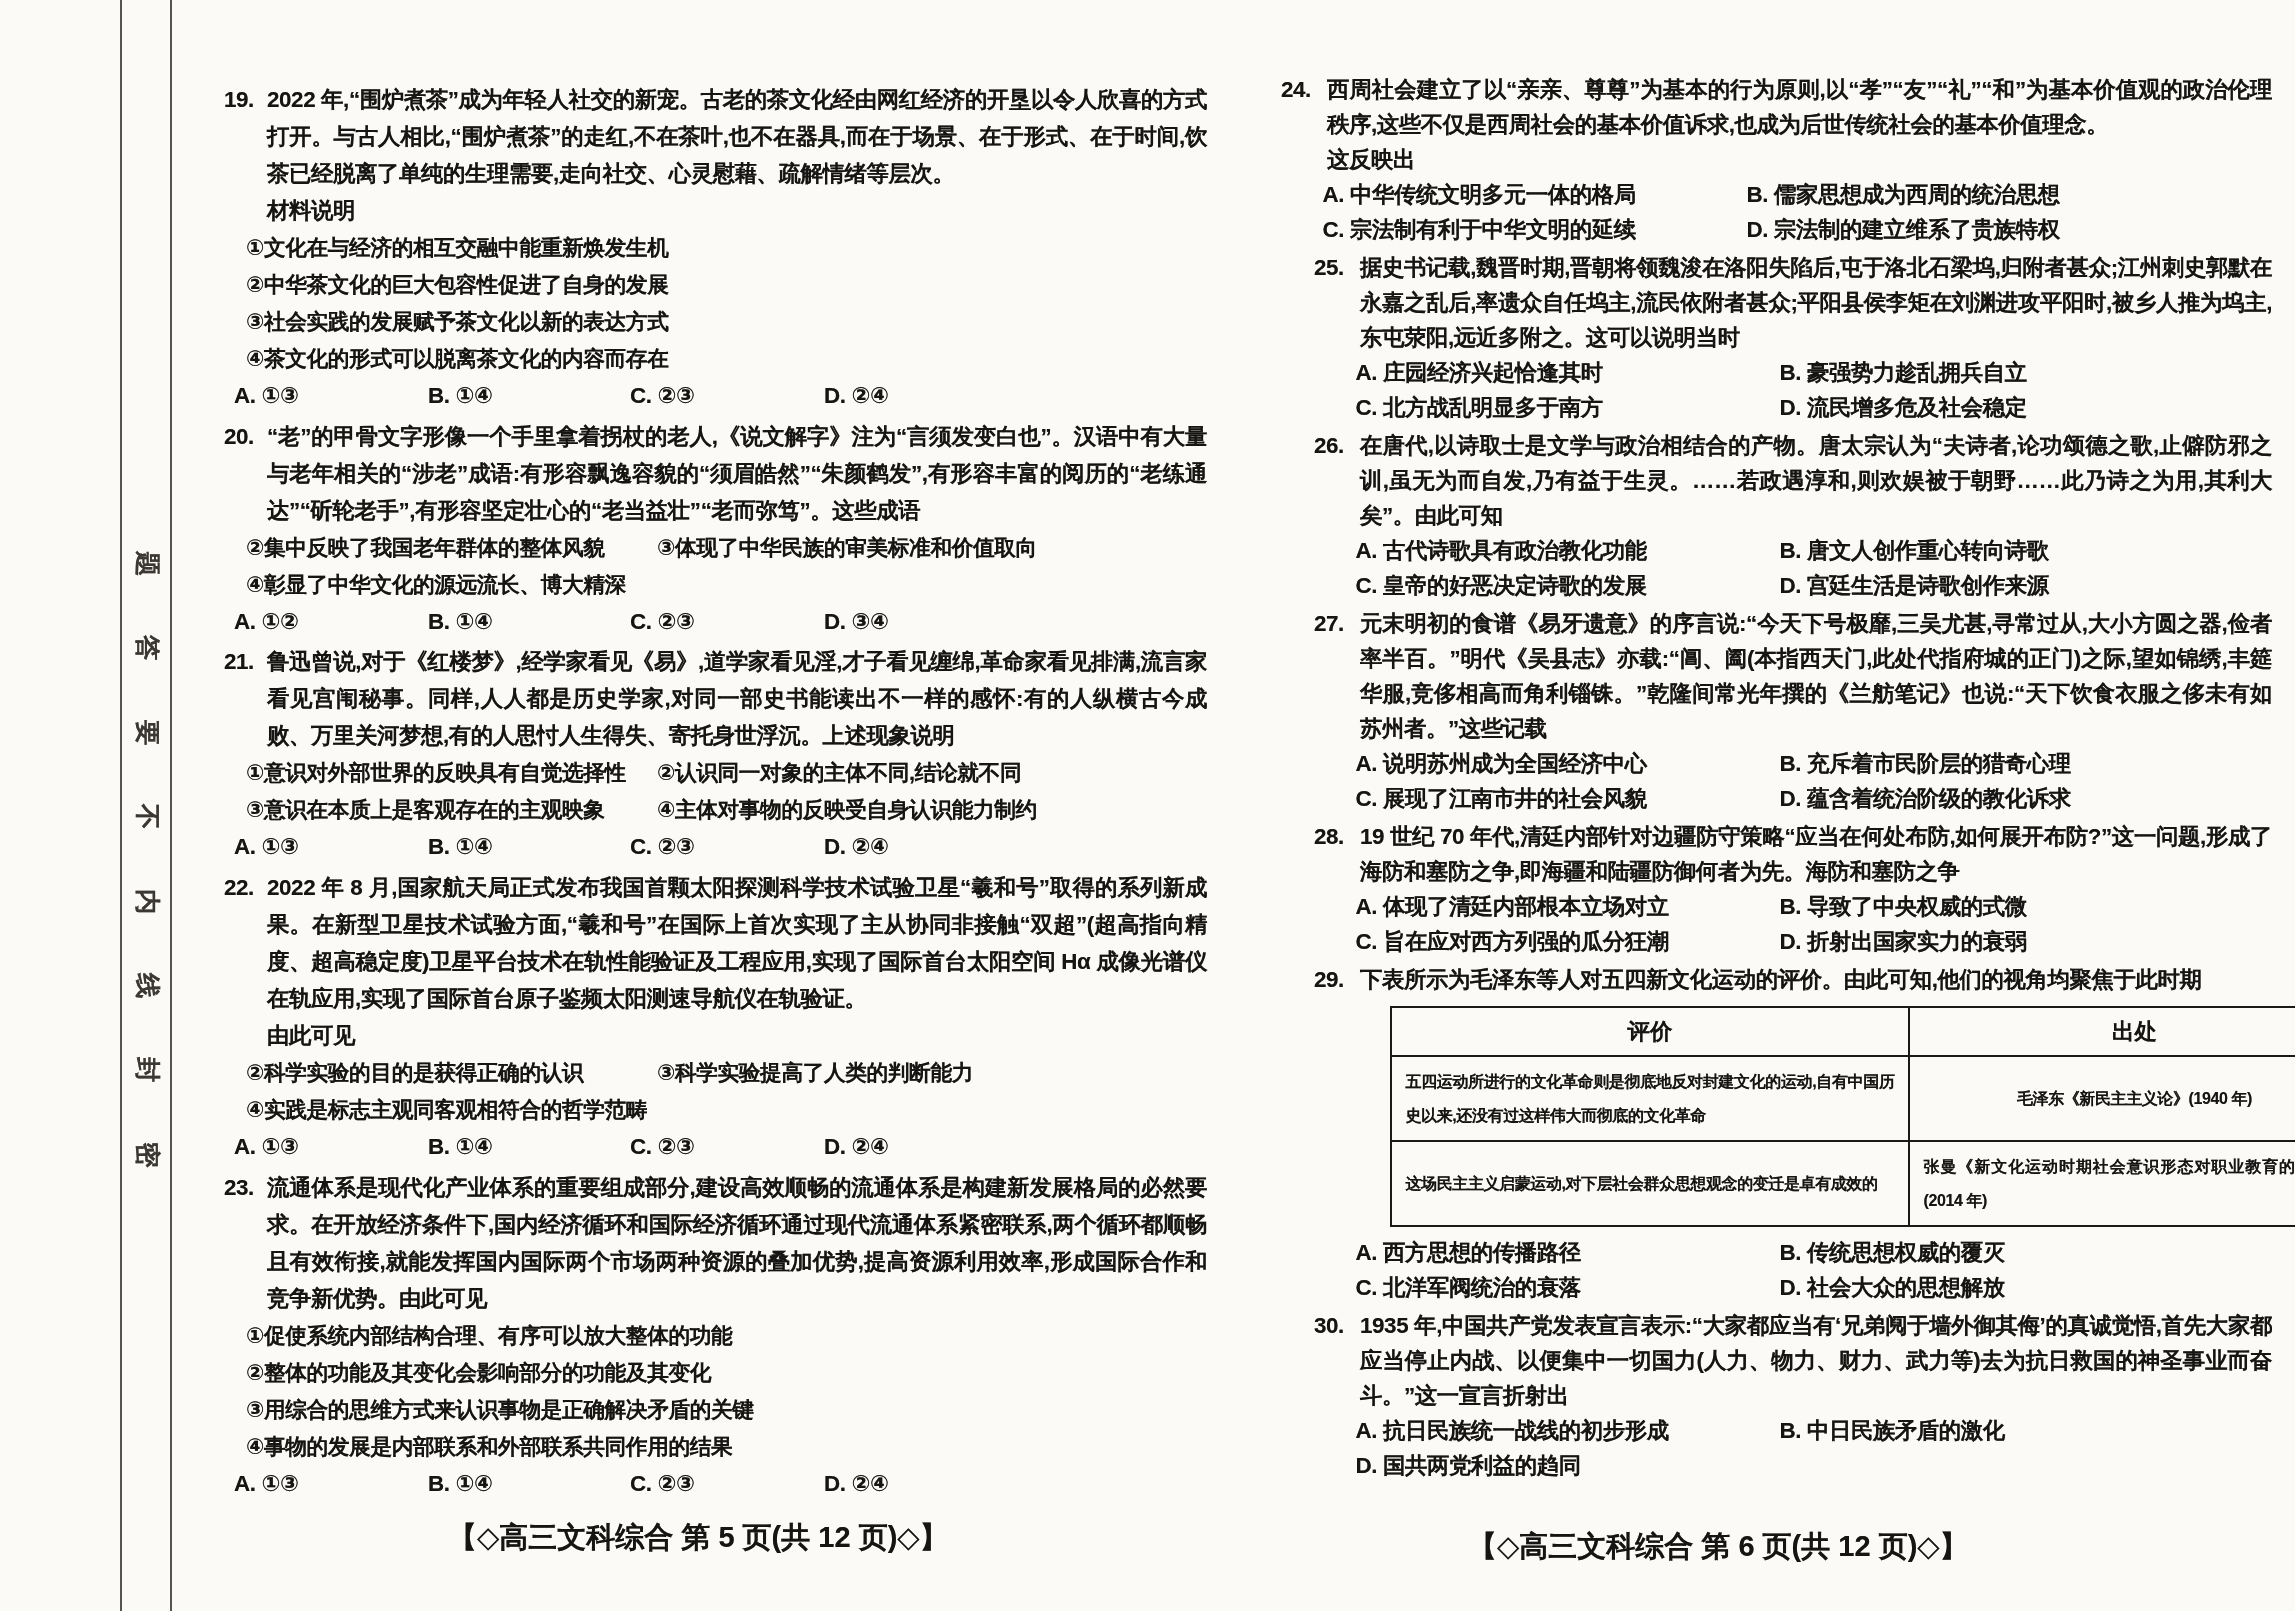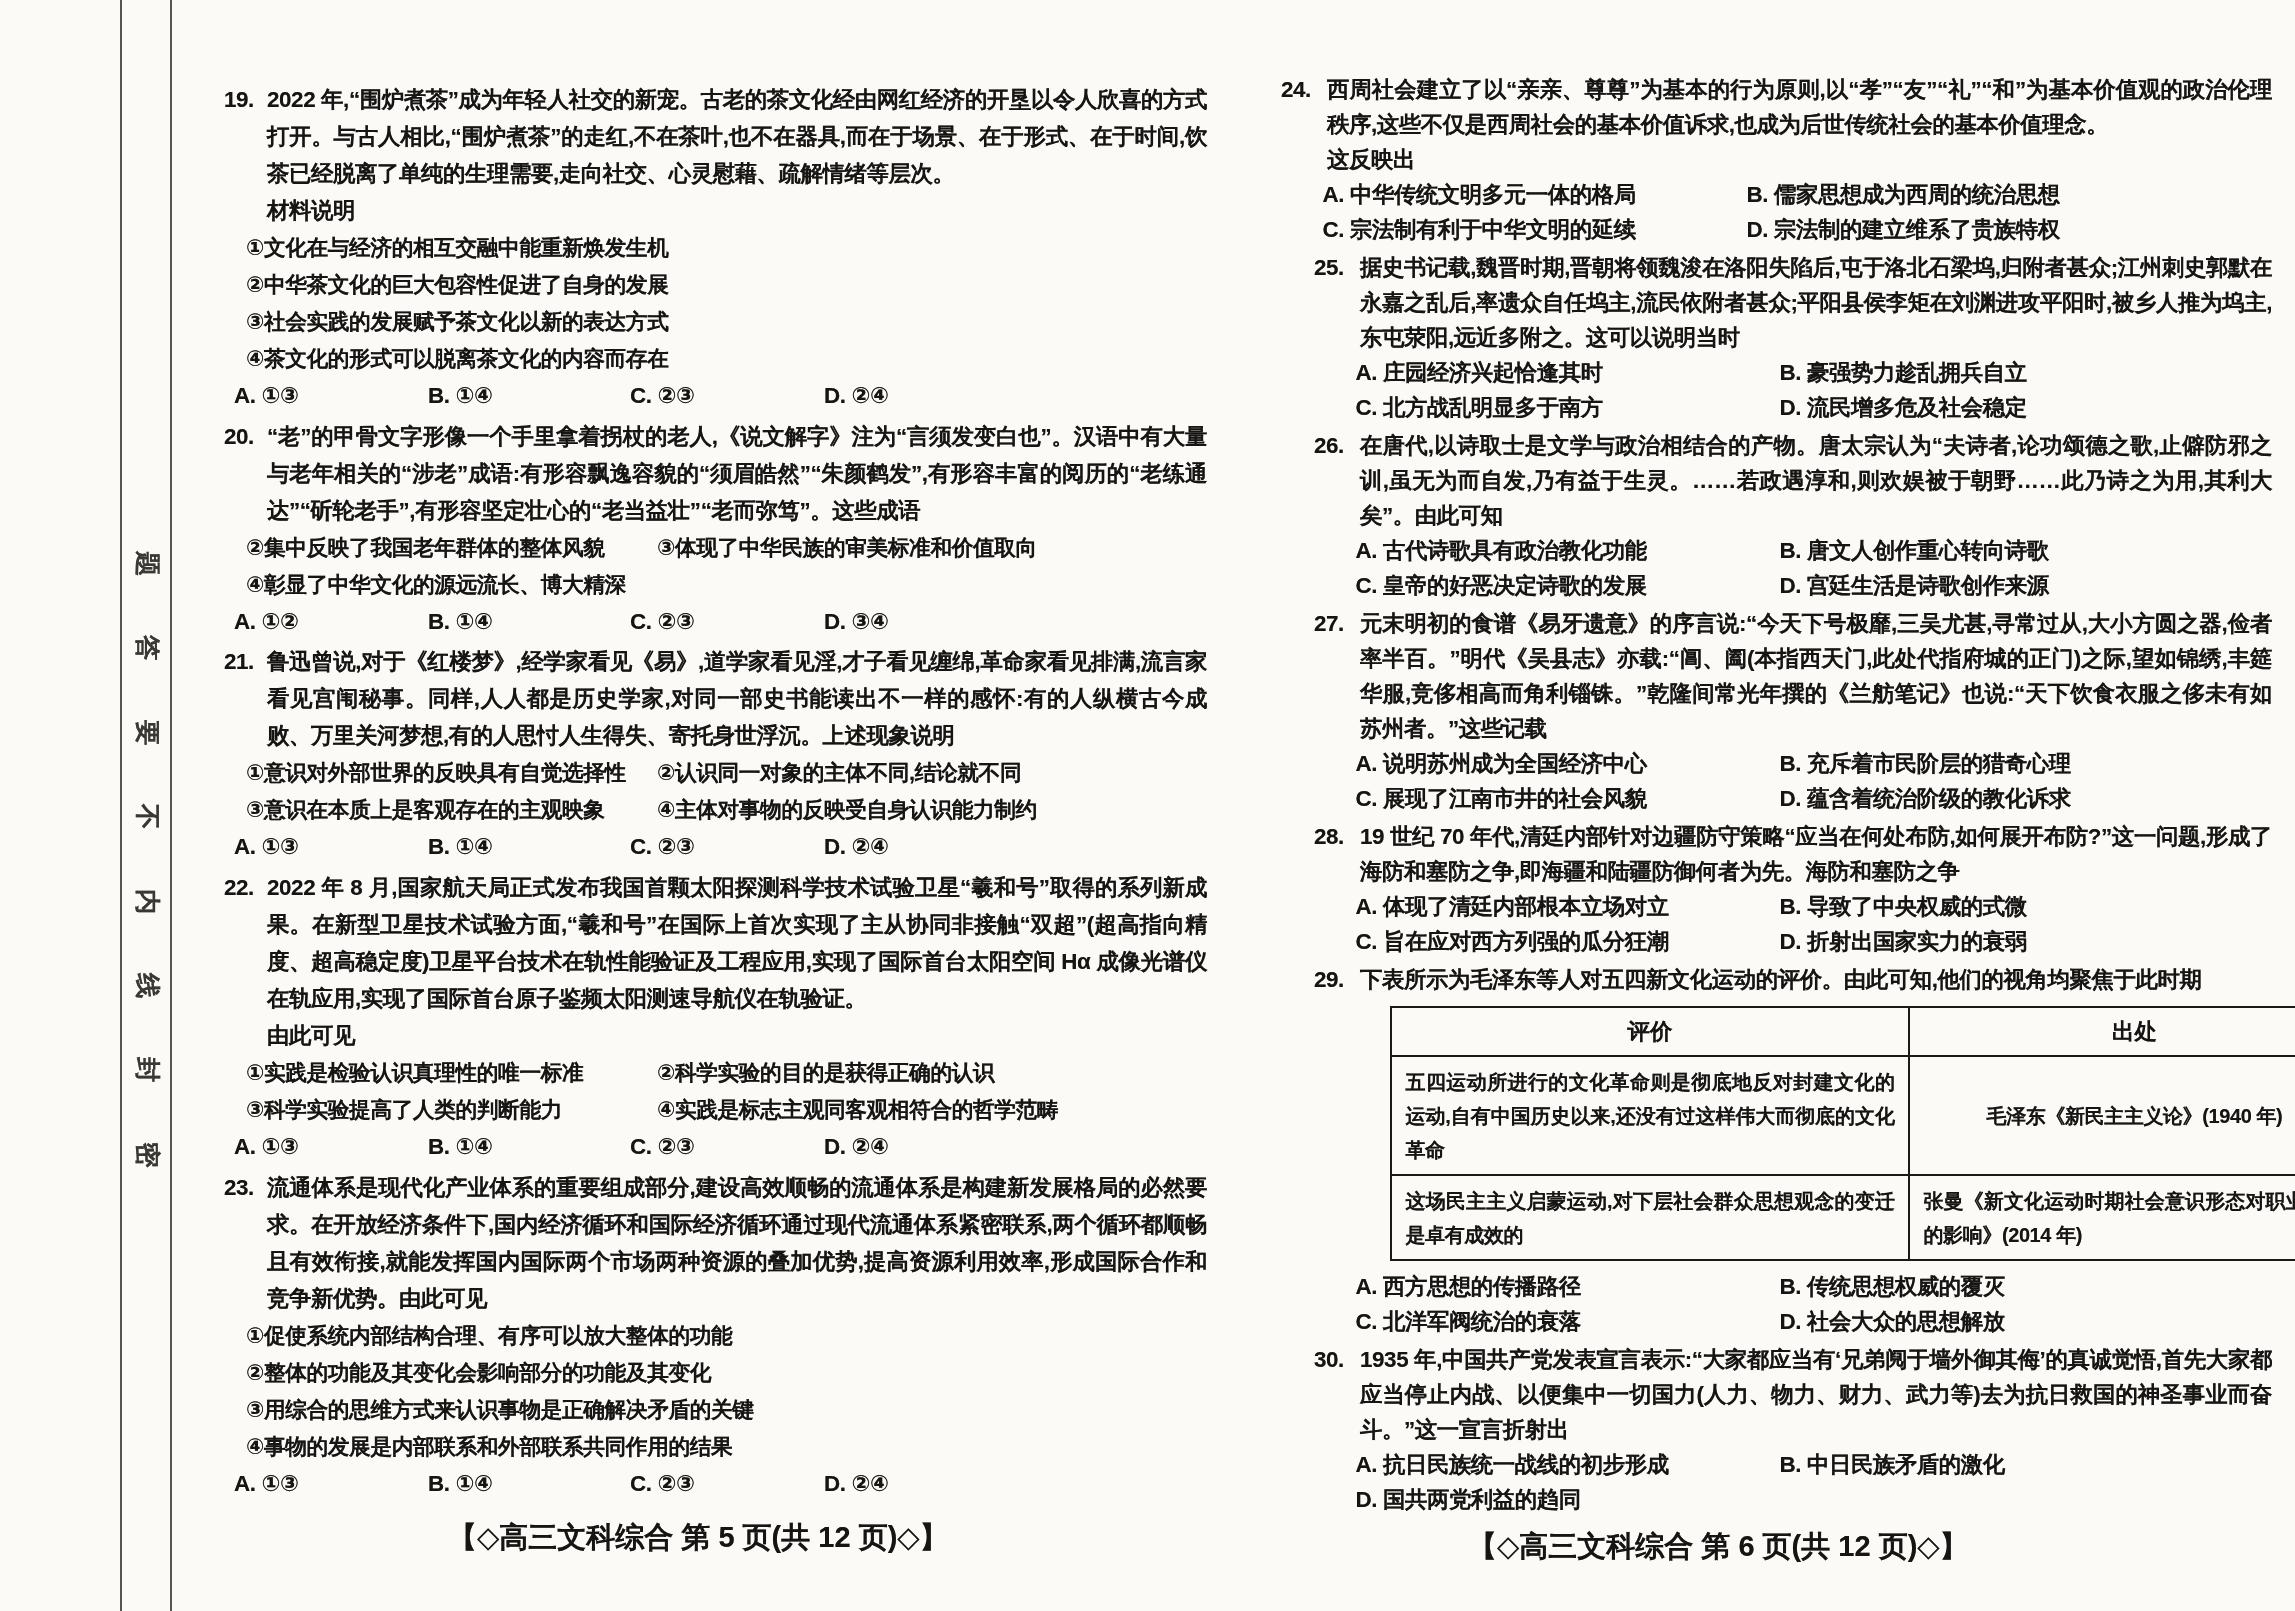--- a/index.html
+++ b/index.html
@@ -24,21 +24,21 @@
   .stem{margin:0;text-align:justify;}
   .stmts{margin-left:-21px;font-size:21.7px;}
   .stmts .stmt{display:block;}
   .stmts.two{display:grid;grid-template-columns:411px 1fr;}
   .opts{margin-left:-33px;display:grid;grid-template-columns:194px 202px 194px 1fr;}
   #col-right .opts{margin-left:-4.5px;grid-template-columns:424px 1fr;}
   .qtable{border-collapse:collapse;table-layout:fixed;width:971px;margin:9px 0 7.5px 30px;}
   .qtable th,.qtable td{border:2.2px solid #1c1a18;}
   .qtable th{height:45px;text-align:center;font-size:22.4px;font-weight:600;letter-spacing:0;}
   .qtable .c1{width:514px;}
-  .qtable td{font-size:20px;letter-spacing:-0.4px;line-height:34px;padding:7.5px 13.5px;
+  .qtable td{font-size:16px;letter-spacing:-0.4px;line-height:34px;padding:7.5px 13.5px;
              vertical-align:middle;font-weight:600;text-align:justify;}
   .qtable td.center{text-align:center;}
   .footer{position:absolute;font-size:29px;font-weight:600;}
   #footer-left{left:448px;top:1518px;}
   #footer-right{left:1468px;top:1527px;}
 </style>
 </head>
 <body>
 
 <div class="page">
@@ -108,21 +108,20 @@
         <span>C. ②③</span>
         <span>D. ②④</span>
       </div>
     </section>
 
     <section class="q">
       <span class="qnum">22.</span>
       <p class="stem">2022 年 8 月,国家航天局正式发布我国首颗太阳探测科学技术试验卫星“羲和号”取得的系列新成果。在新型卫星技术试验方面,“羲和号”在国际上首次实现了主从协同非接触“双超”(超高指向精度、超高稳定度)卫星平台技术在轨性能验证及工程应用,实现了国际首台太阳空间 Hα 成像光谱仪在轨应用,实现了国际首台原子鉴频太阳测速导航仪在轨验证。</p>
       <p class="stem">由此可见</p>
       <div class="stmts two">
-        <span class="stmt">①实践是检验认识真理性的唯一标准</span>
         <span class="stmt">②科学实验的目的是获得正确的认识</span>
         <span class="stmt">③科学实验提高了人类的判断能力</span>
         <span class="stmt">④实践是标志主观同客观相符合的哲学范畴</span>
       </div>
       <div class="opts">
         <span>A. ①③</span>
         <span>B. ①④</span>
         <span>C. ②③</span>
         <span>D. ②④</span>
       </div>

